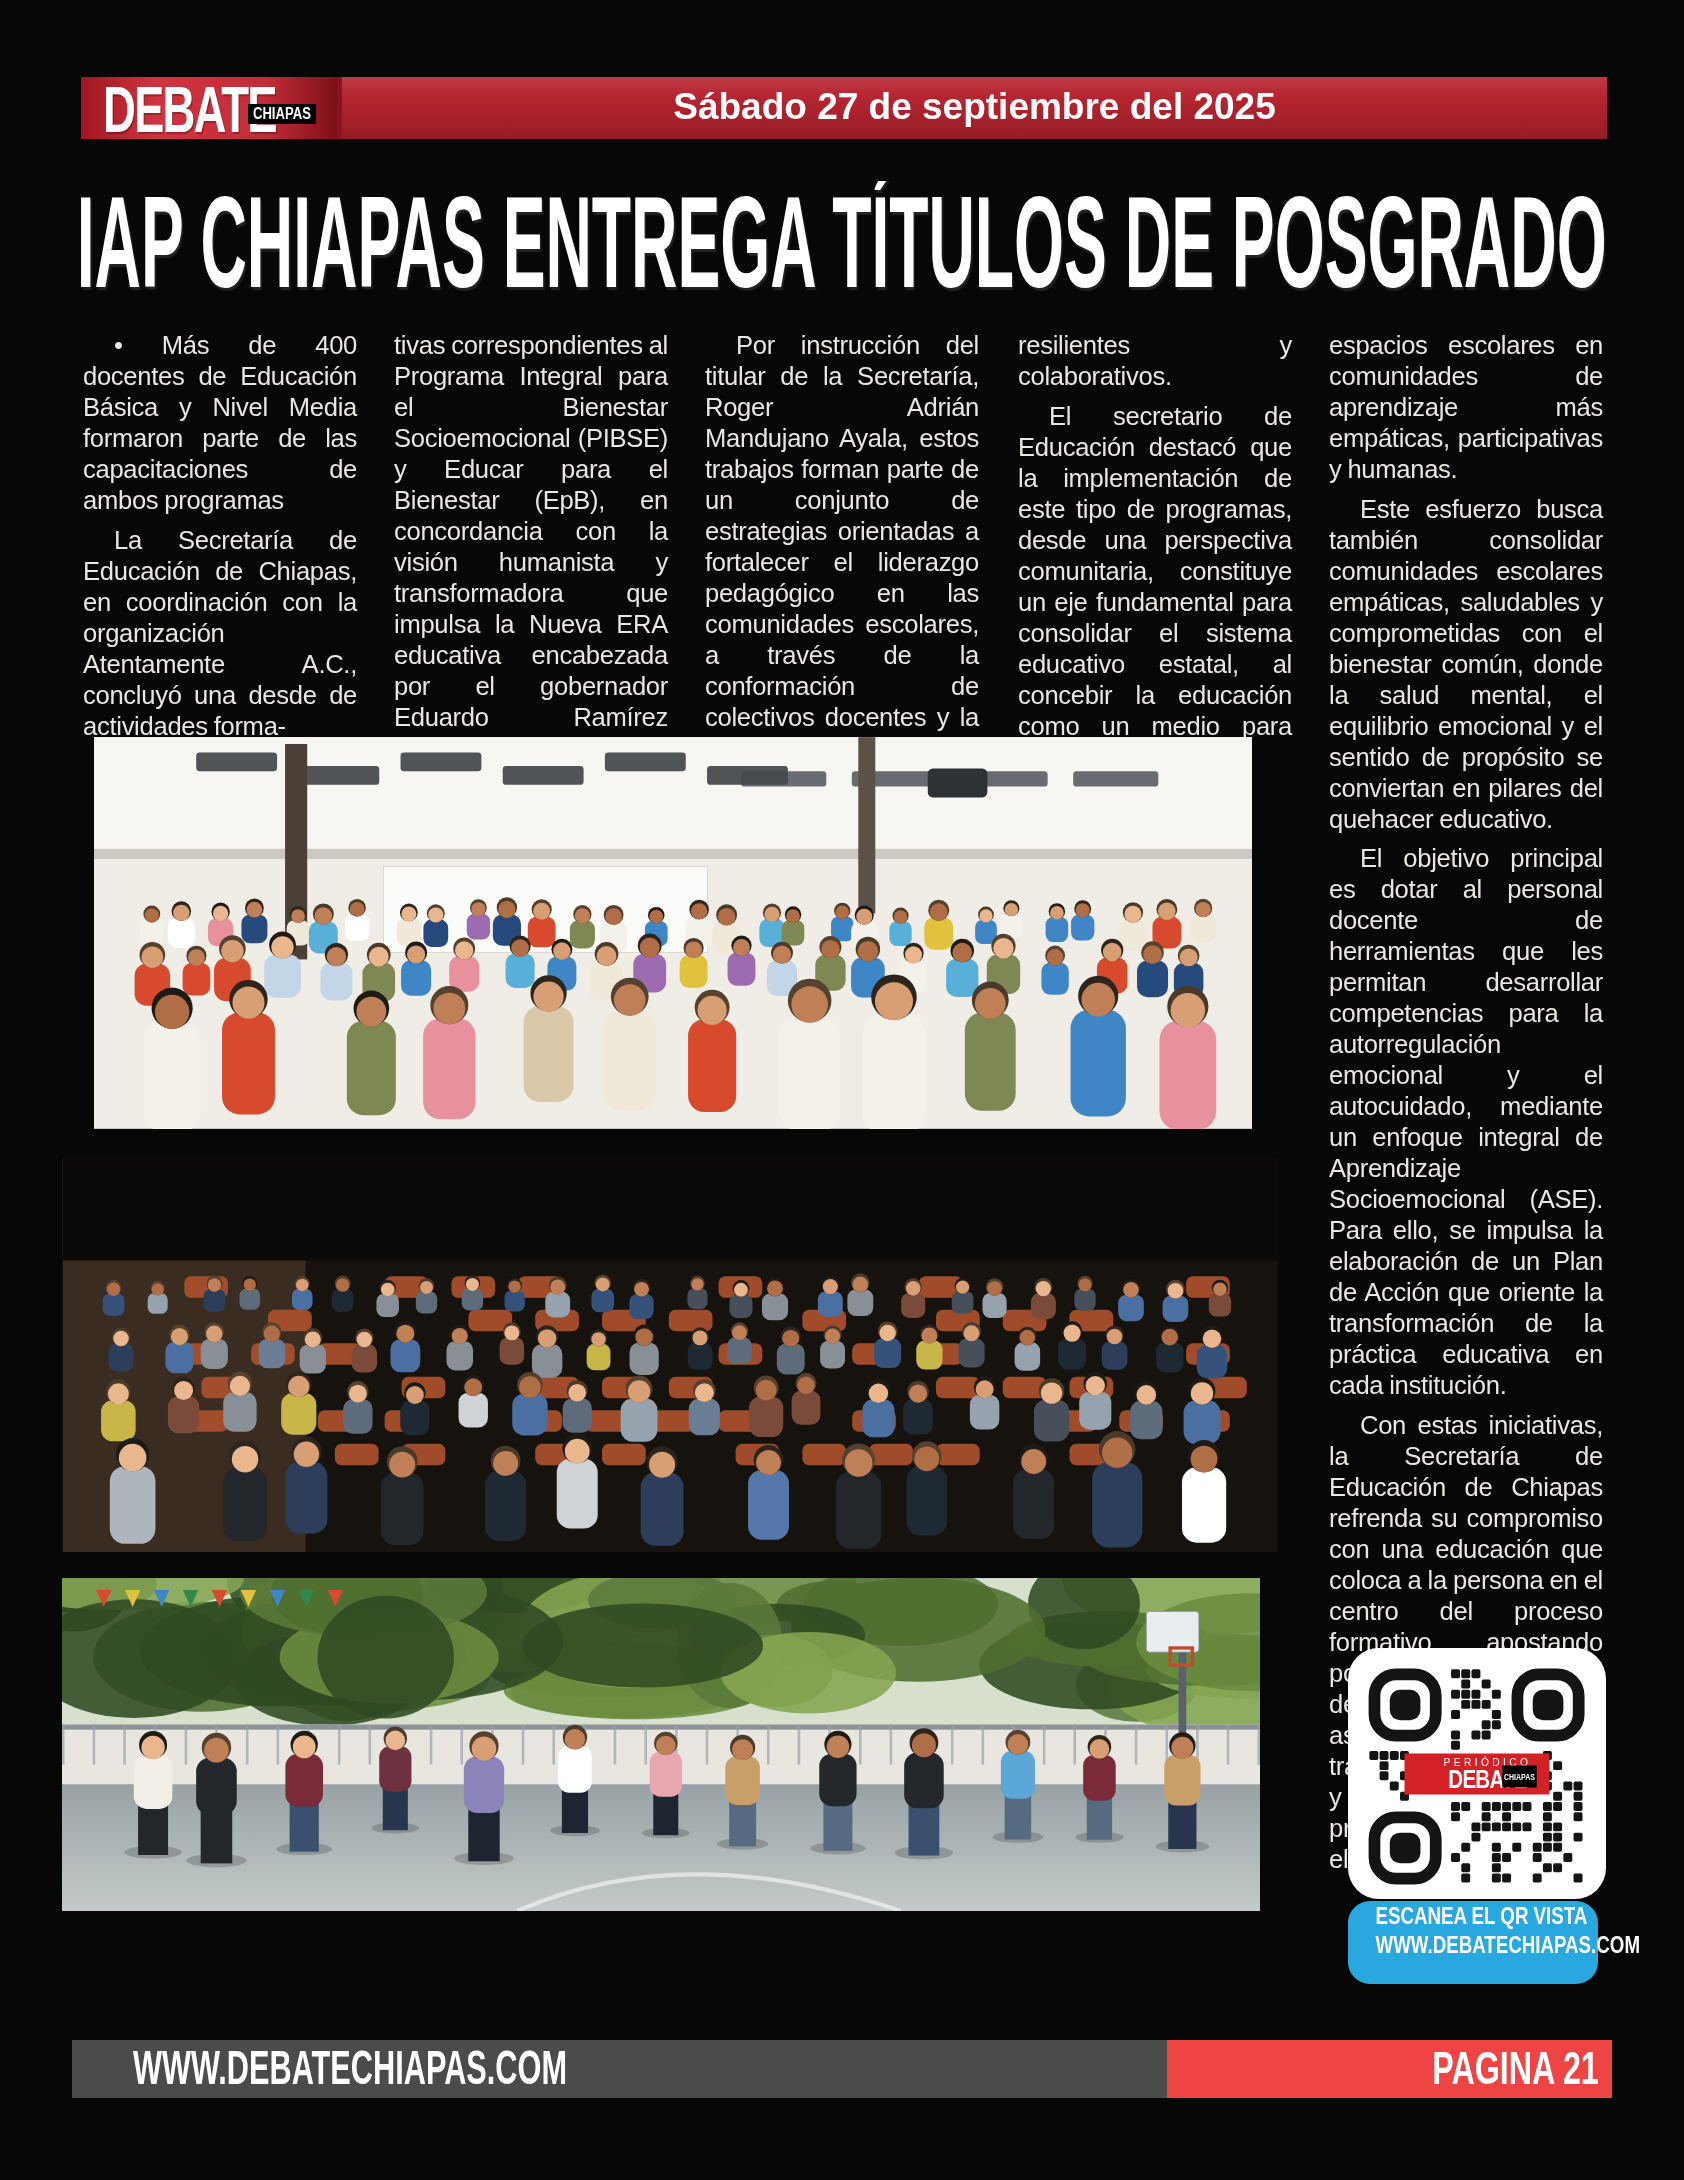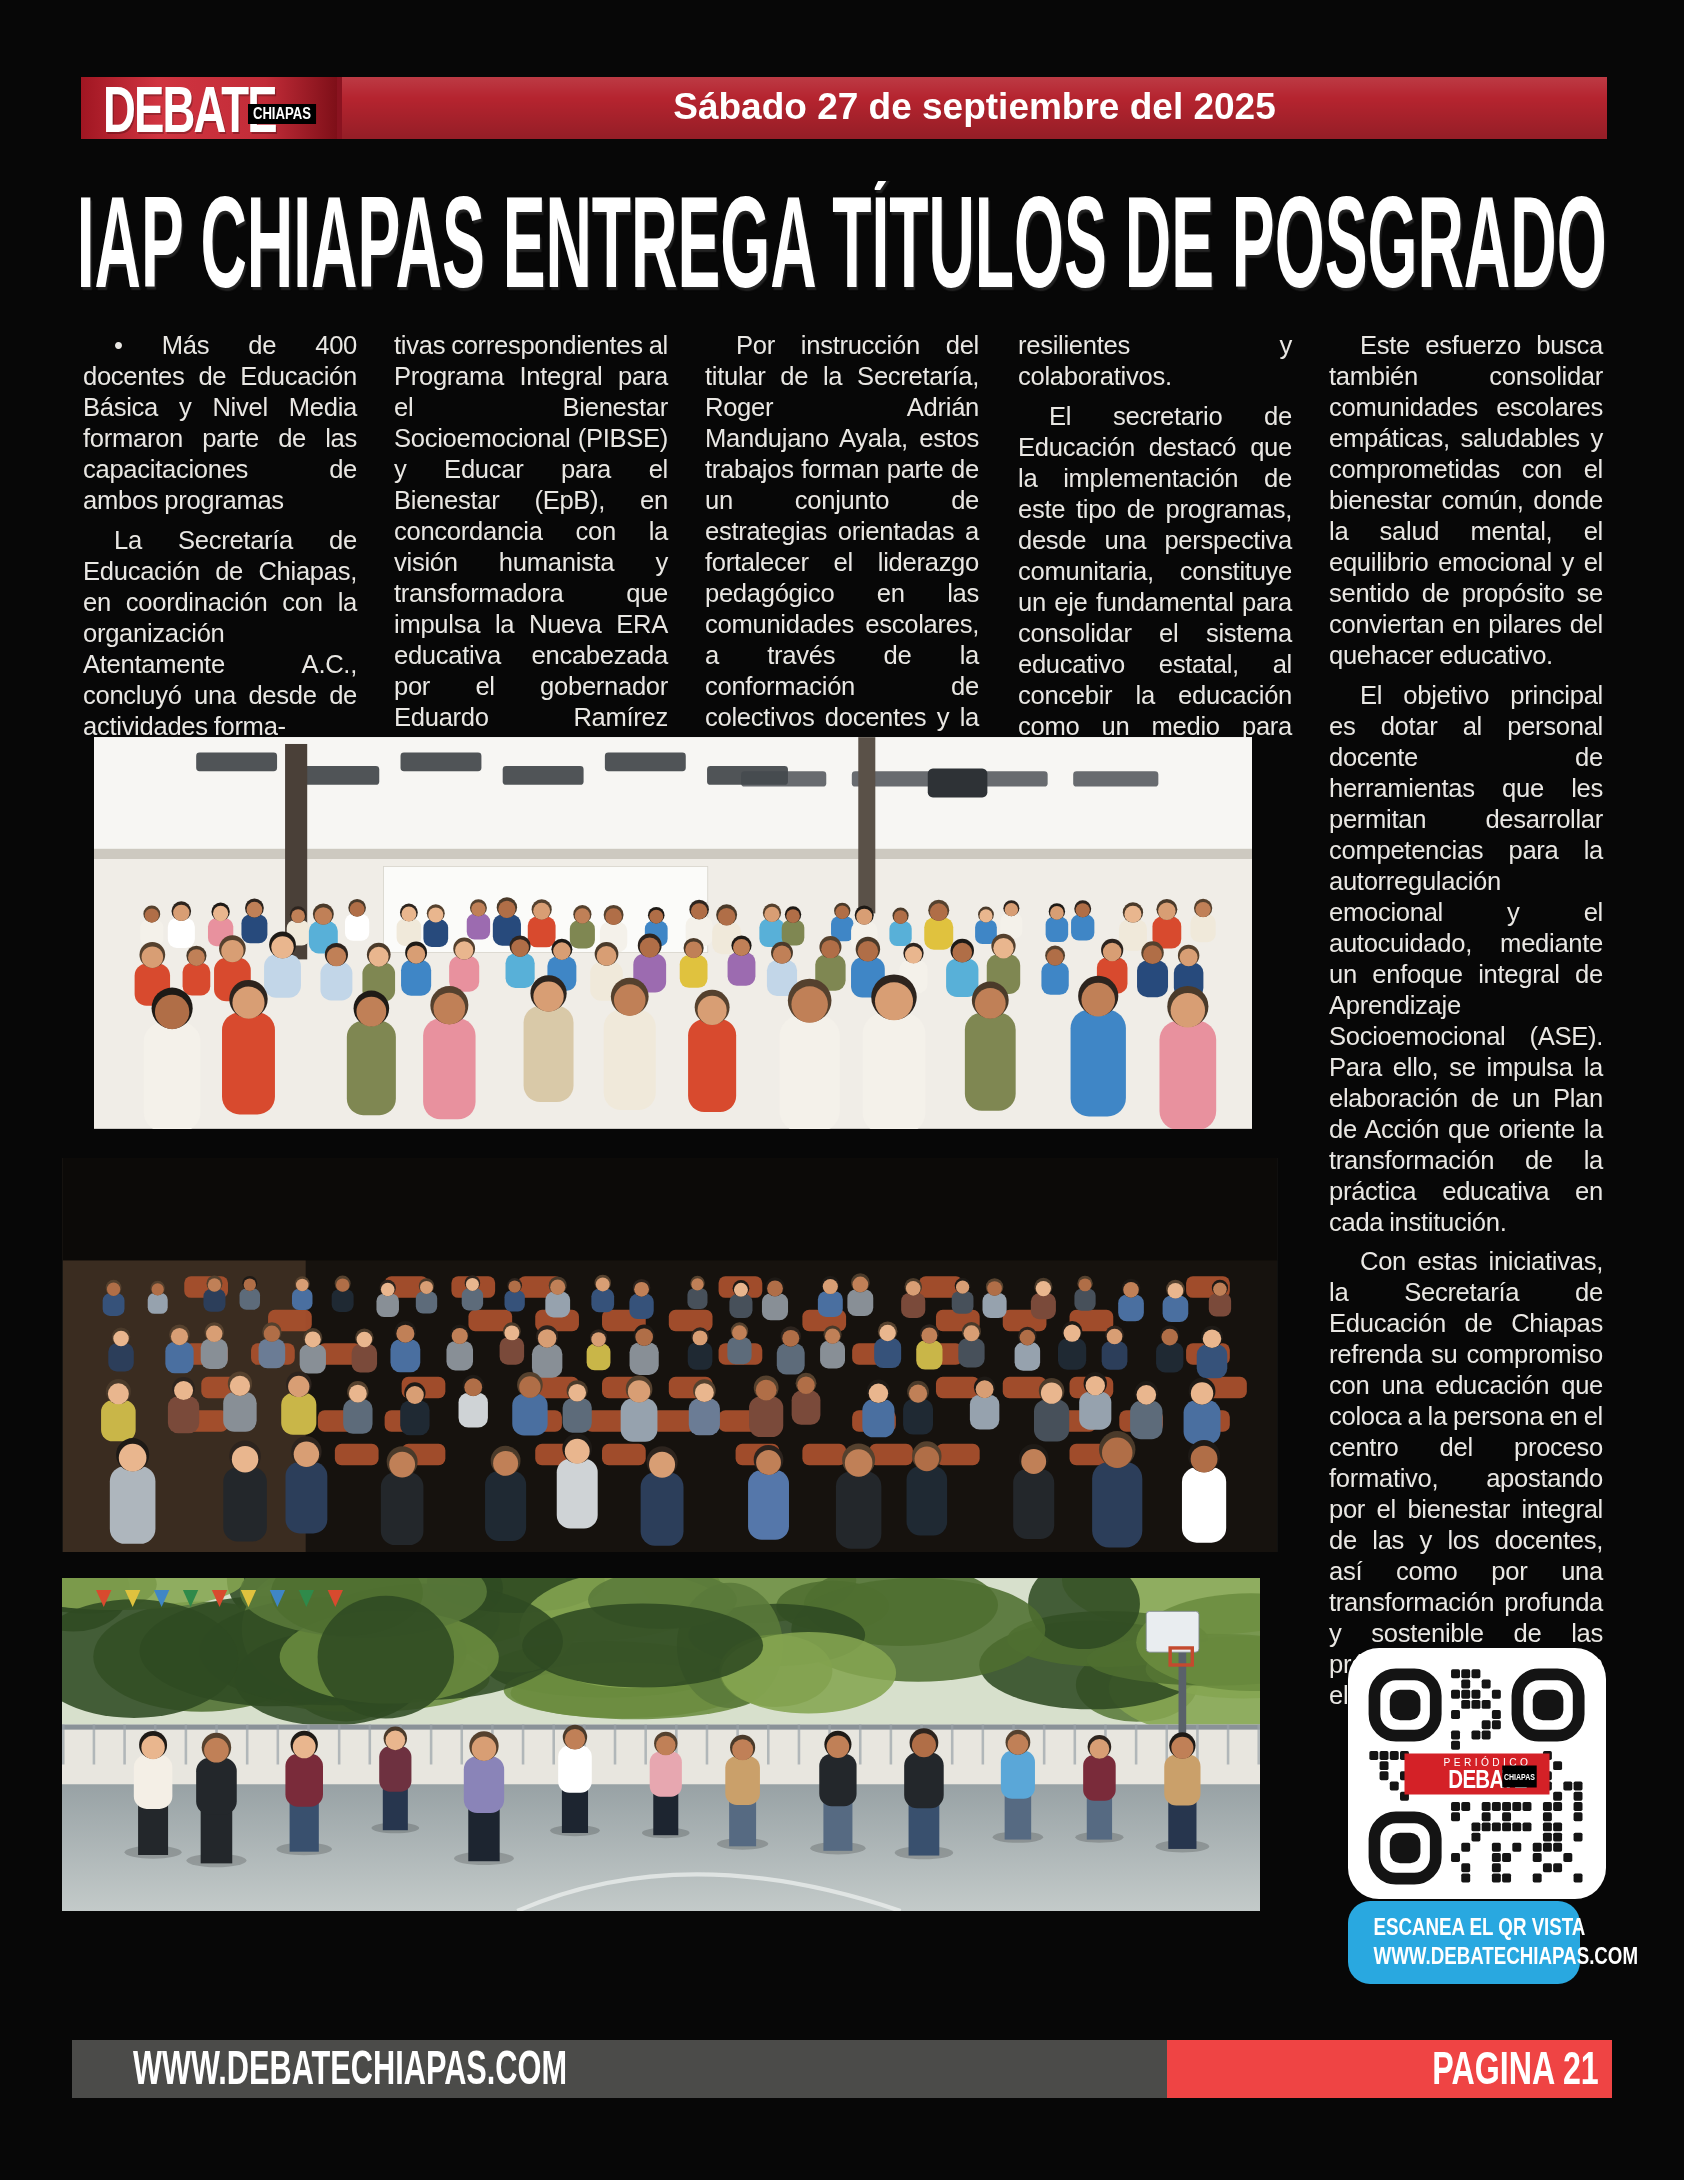--- a/index.html
+++ b/index.html
@@ -37,22 +37,22 @@
   
   .qr-card{position:absolute;left:1348px;top:1648px;width:258px;height:251px;background:#fff;
            border-radius:31px;overflow:hidden;}
   .qr-label{position:absolute;left:50%;top:50%;transform:translate(-50%,-50%);width:124px;height:41px;
            background:#d42127;color:#fff;text-align:center;}
   .qr-label-top{font-size:10.2px;letter-spacing:3.4px;margin-top:3.4px;white-space:nowrap;}
   .qr-label-brand{position:relative;font-size:25px;font-weight:bold;line-height:22px;letter-spacing:-0.9px;
            transform:scaleX(.82);transform-origin:center;white-space:nowrap;}
   .qr-label-chip{position:absolute;right:1.7px;bottom:1.7px;background:#000;color:#fff;font-size:8.5px;
            font-weight:bold;padding:0 2.6px;letter-spacing:0;}
-  .qr-caption{position:absolute;left:1348px;top:1901px;width:232px;height:83px;background:#29a8e0;
-           border-radius:22px;color:#fff;text-align:center;padding-top:11px;box-sizing:border-box;}
+  .qr-caption{position:absolute;left:1348px;top:1901px;width:250px;height:83px;background:#29a8e0;
+           border-radius:22px;color:#fff;text-align:center;box-sizing:border-box;}
   .qr-caption div{font-weight:bold;font-size:24px;line-height:29px;transform:scaleX(.78);
            transform-origin:center;white-space:nowrap;}
 
   
   .footer-gray{position:absolute;left:72px;top:2040px;width:1095px;height:58px;background:#4b4b49;}
   .footer-site{position:absolute;left:61px;top:0;height:58px;line-height:56px;color:#fff;font-weight:bold;
            font-size:48px;letter-spacing:0;transform:scaleX(.64);transform-origin:left center;white-space:nowrap;}
   .footer-pink{position:absolute;left:1167px;top:2040px;width:445px;height:58px;background:#c01d7e;}
   .footer-page{position:absolute;right:13.6px;top:0;height:58px;line-height:56px;color:#fff;font-weight:bold;
            font-size:46px;transform:scaleX(.70);transform-origin:right center;white-space:nowrap;}
@@ -82,20 +82,21 @@
       <p>tivas correspondientes al Programa Integral para el Bienestar Socioemocional (PIBSE) y Educar para el Bienestar (EpB), en concordancia con la visión humanista y transformadora que impulsa la Nueva ERA educativa encabezada por el gobernador Eduardo Ramírez Aguilar.</p>
     </div>
   <div class="col" style="left:705px">
       <p class="ind">Por instrucción del titular de la Secretaría, Roger Adrián Mandujano Ayala, estos trabajos forman parte de un conjunto de estrategias orientadas a fortalecer el liderazgo pedagógico en las comunidades escolares, a través de la conformación de colectivos docentes y la consolidación de entornos educativos democráticos,</p>
     </div>
   <div class="col" style="left:1018px">
       <p>resilientes y colaborativos.</p>
       <p class="ind">El secretario de Educación destacó que la implementación de este tipo de programas, desde una perspectiva comunitaria, constituye un eje fundamental para consolidar el sistema educativo estatal, al concebir la educación como un medio para transformar los</p>
     </div>
   <div class="col" style="left:1329px">
+      <p>espacios escolares en comunidades de aprendizaje más empáticas, participativas y humanas.</p>
       <p class="ind">Este esfuerzo busca también consolidar comunidades escolares empáticas, saludables y comprometidas con el bienestar común, donde la salud mental, el equilibrio emocional y el sentido de propósito se conviertan en pilares del quehacer educativo.</p>
       <p class="ind">El objetivo principal es dotar al personal docente de herramientas que les permitan desarrollar competencias para la autorregulación emocional y el autocuidado, mediante un enfoque integral de Aprendizaje Socioemocional (ASE). Para ello, se impulsa la elaboración de un Plan de Acción que oriente la transformación de la práctica educativa en cada institución.</p>
       <p class="ind">Con estas iniciativas, la Secretaría de Educación de Chiapas refrenda su compromiso con una educación que coloca a la persona en el centro del proceso formativo, apostando por el bienestar integral de las y los docentes, así como por una transformación profunda y sostenible de las prácticas educativas en el estado.</p>
     </div>
 
   <svg id="photo1" class="photo" style="left:94px;top:737px" width="1158" height="392" viewBox="0 0 1360 460">
       <rect x="0" y="0" width="1360" height="460" fill="#f0ede7"></rect>
       <rect x="0" y="0" width="1360" height="138" fill="#f7f6f3"></rect>
       <rect x="120" y="18" width="95" height="22" rx="4" fill="#33373b" opacity="0.85"></rect>
       <rect x="240" y="34" width="95" height="22" rx="4" fill="#33373b" opacity="0.85"></rect>

